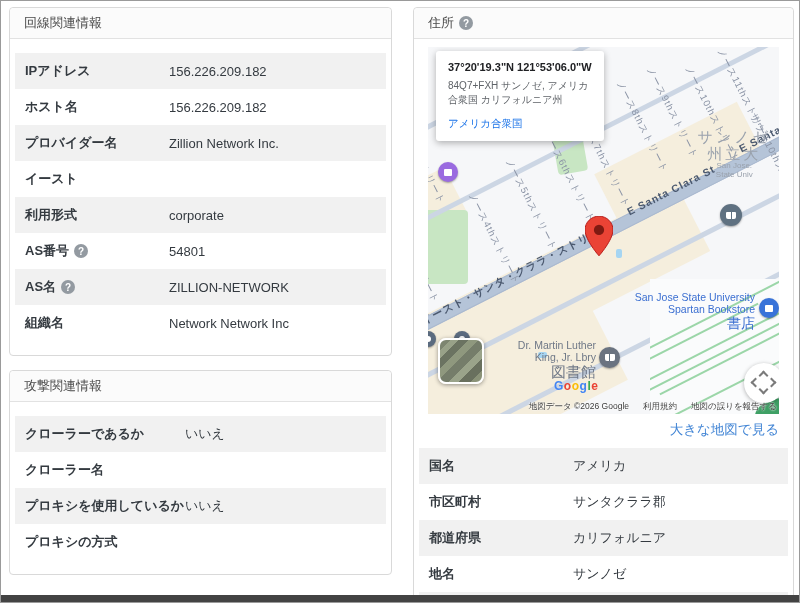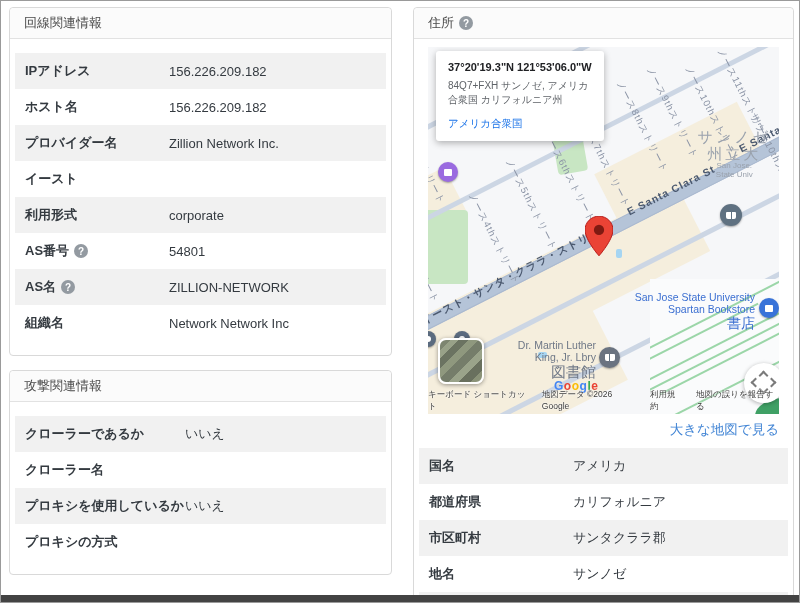--- a/index.html
+++ b/index.html
@@ -302,47 +302,46 @@
           <div class="pan">
             <span class="chev up"></span>
             <span class="chev down"></span>
             <span class="chev left"></span>
             <span class="chev right"></span>
           </div>
           <div class="glogo">
             <span class="g1">G</span><span class="g2">o</span><span class="g3">o</span><span class="g4">g</span><span class="g5">l</span><span class="g6">e</span>
           </div>
           <div class="attrib">
-            <span>キーボード ショートカット</span>
             <span>地図データ ©2026 Google</span>
             <span>利用規約</span>
             <span>地図の誤りを報告する</span>
           </div>
         </div>
 
         <div class="map-link-row">大きな地図で見る</div>
 
         <div class="addr-rows">
           <div class="row">
             <span class="rl">
                 <span>国名</span>
               </span>
             <span class="rv">アメリカ</span>
           </div>
           <div class="row">
             <span class="rl">
+                <span>市区町村</span>
+              </span>
+            <span class="rv">サンタクララ郡</span>
+          </div>
+          <div class="row">
+            <span class="rl">
                 <span>都道府県</span>
               </span>
             <span class="rv">カリフォルニア</span>
-          </div>
-          <div class="row">
-            <span class="rl">
-                <span>市区町村</span>
-              </span>
-            <span class="rv">サンタクララ郡</span>
           </div>
           <div class="row">
             <span class="rl">
                 <span>地名</span>
               </span>
             <span class="rv">サンノゼ</span>
           </div>
           <div class="row"></div>
         </div>
       </div>

